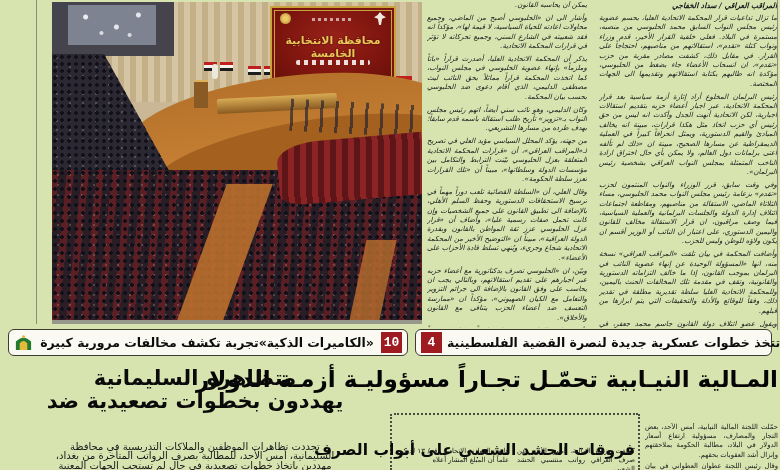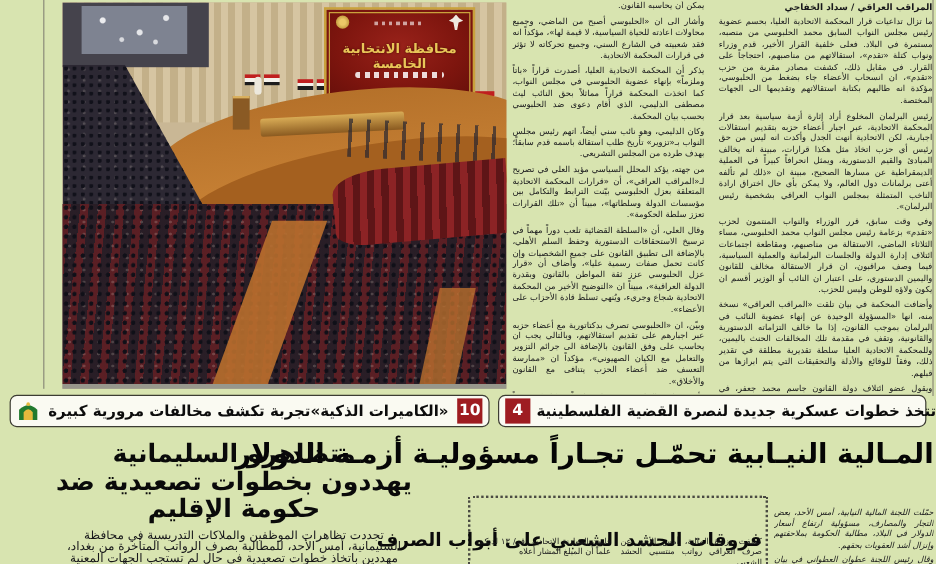--- a/index.html
+++ b/index.html
@@ -58,52 +58,52 @@
       repeating-linear-gradient(96deg,rgba(130,30,32,.55) 0 7px,rgba(40,28,36,.55) 7px 15px);
     background-size:7px 8px,12px 10px,100% 100%;}
   .seats-red{position:absolute;left:226px;top:136px;width:146px;height:62px;transform:rotate(-5deg);
     background:repeating-linear-gradient(94deg,#8c2325 0 6px,#5e1517 6px 12px);border-radius:30% 0 0 18%;}
   .aisle{position:absolute;background:#b96f2e;opacity:.9;}
   .aisle.a1{left:150px;top:182px;width:46px;height:136px;transform:skewX(-20deg);}
   .aisle.a2{left:306px;top:238px;width:30px;height:80px;transform:skewX(-12deg);opacity:.8;}
 
   
   .col{position:absolute;top:1px;height:327px;overflow:hidden;font-size:7px;line-height:9.4px;
-    text-align:justify;color:#17171a;}
+    text-align:justify;color:#17171a;font-style:italic;}
   .col p{margin:0 0 3.5px 0;}
   .col-left{left:427px;width:160px;}
   .col-right{left:599px;width:178px;}
   .byline{font-weight:bold;font-size:7.5px;margin-bottom:2px;}
 
   
   .teaser{position:absolute;top:329px;height:27px;background:#fafaf2;border:1px solid #3c3c33;border-radius:6px;
     display:flex;align-items:center;gap:5px;padding:6px 5px;box-sizing:border-box;}
   .teaser-left{left:8px;width:400px;}
   .teaser-right{left:415px;width:357px;}
   .teaser-text{flex:1;text-align:center;font-weight:bold;font-size:12.5px;white-space:nowrap;color:#0c0c0c;}
   .pagenum{width:21px;height:21px;background:#9e1c21;color:#fff;font-weight:bold;font-size:13px;
-    display:flex;align-items:center;justify-content:center;flex:0 0 auto;}
+    display:flex;align-items:center;justify-content:center;flex:0 0 auto;font-family:Liberation Mono, monospace;}
   .ornament{width:19px;height:19px;flex:0 0 auto;}
 
   
   .dollar-headline{position:absolute;left:392px;top:366px;width:386px;height:40px;text-align:center;
     font-size:23px;font-weight:bold;color:#050505;white-space:nowrap;}
   .dotted-h{position:absolute;left:394px;top:413px;width:244px;border-top:2px dotted #4a4a42;}
   .dotted-v{position:absolute;border-left:2px dotted #4a4a42;}
   .dv1{left:390px;top:414px;height:56px;}
   .dv2{left:638px;top:414px;height:56px;}
   .dollar-subhead{position:absolute;left:397px;top:417px;width:238px;text-align:center;
     font-size:15.5px;font-weight:bold;color:#0a0a0a;white-space:nowrap;margin-top:24px;}
   .mini{position:absolute;top:447px;height:23px;overflow:hidden;font-size:6.8px;line-height:9px;
     text-align:justify;color:#17171a;}
   .mini-right{left:517px;width:118px;}
   .mini-left{left:397px;width:112px;}
   .dollar-intro{position:absolute;left:645px;top:423px;width:133px;height:47px;overflow:hidden;
     font-size:6.8px;line-height:9.2px;text-align:justify;color:#17171a;}
-  .dollar-intro p{margin:0 0 2px 0;font-style:italic;}
+  .dollar-intro p{margin:0 0 2px 0;}
 
   
   .sul-head{position:absolute;left:30px;top:367px;width:330px;text-align:center;font-weight:bold;
     font-size:21px;line-height:23px;color:#0a0a0a;}
   .sul-body{position:absolute;left:48px;top:442px;width:294px;height:28px;overflow:hidden;
     font-size:10px;line-height:9.3px;text-align:center;color:#17171a;}
 </style>
 </head>
 <body>
 
@@ -161,21 +161,21 @@
     <p>رئيس البرلمان المخلوع أراد إثارة أزمة سياسية بعد قرار المحكمة الاتحادية، عبر اجبار أعضاء حزبه بتقديم استقالات اجبارية، لكن الاتحادية أنهت الجدل وأكدت انه ليس من حق رئيس أي حزب اتخاذ مثل هكذا قرارات، مبينة انه يخالف المبادئ والقيم الدستورية، ويمثل انحرافاً كبيراً في العملية الديمقراطية عن مسارها الصحيح، مبينة ان «ذلك لم تألفه أعتى برلمانات دول العالم، ولا يمكن بأي حال اختراق ارادة الناخب المتمثلة بمجلس النواب العراقي بشخصية رئيس البرلمان».</p>
     <p>وفي وقت سابق، قرر الوزراء والنواب المنتمون لحزب «تقدم» بزعامة رئيس مجلس النواب محمد الحلبوسي، مساء الثلاثاء الماضي، الاستقالة من مناصبهم، ومقاطعة اجتماعات ائتلاف إدارة الدولة والجلسات البرلمانية والعملية السياسية، فيما وصف مراقبون، ان قرار الاستقالة مخالف للقانون واليمين الدستوري، على اعتبار ان النائب أو الوزير أقسم ان يكون ولاؤه للوطن وليس للحزب.</p>
     <p>وأضافت المحكمة في بيان تلقت «المراقب العراقي» نسخة منه، انها «المسؤولة الوحيدة عن إنهاء عضوية النائب في البرلمان بموجب القانون، إذا ما خالف التزاماته الدستورية والقانونية، وتقف في مقدمة تلك المخالفات الحنث باليمين، وللمحكمة الاتحادية العليا سلطة تقديرية مطلقة في تقدير ذلك، وفقاً للوقائع والأدلة والتحقيقات التي يتم ابرازها من قبلهم.</p>
     <p>ويقول عضو ائتلاف دولة القانون جاسم محمد جعفر، في تصريح لـ«المراقب العراقي»، أن «قرارات المحكمة الاتحادية أنهت الجدل فيما يتعلق بحكم رئيس الحزب أو الكتلة بوزرائه ونوابه»، مؤكداً انه ليس من حق أي أحد مصادرة آراء الآخرين.</p>
 
   </div>
   <div class="col col-left">
     <p>يمكن أن يحاسبه القانون.</p>
     <p>وأشار الى ان «الحلبوسي أصبح من الماضي، وجميع محاولات اعادته للحياة السياسية، لا قيمة لها»، مؤكداً انه فقد شعبيته في الشارع السني، وجميع تحركاته لا تؤثر في قرارات المحكمة الاتحادية.</p>
     <p>يذكر أن المحكمة الاتحادية العليا، أصدرت قراراً «باتاً وملزماً» بإنهاء عضوية الحلبوسي في مجلس النواب، كما اتخذت المحكمة قراراً مماثلاً بحق النائب ليث مصطفى الدليمي، الذي أقام دعوى ضد الحلبوسي بحسب بيان المحكمة.</p>
-    <p>وكان الدليمي، وهو نائب سني أيضاً، اتهم رئيس مجلس النواب بـ«تزوير» تأريخ طلب استقالة باسمه قدم سابقاً؛ بهدف طرده من المجلس التشريعي.</p>
+    <p>وكان الدليمي، وهو نائب سني أيضاً، اتهم رئيس مجلس النواب بـ«تزوير» تأريخ طلب استقالة باسمه قدم سابقاً؛ بهدف طرده من مسارها التشريعي.</p>
     <p>من جهته، يؤكد المحلل السياسي مؤيد العلي في تصريح لـ«المراقب العراقي»، أن «قرارات المحكمة الاتحادية المتعلقة بعزل الحلبوسي بيّنت الترابط والتكامل بين مؤسسات الدولة وسلطاتها»، مبيناً أن «تلك القرارات تعزز سلطة الحكومة».</p>
     <p>وقال العلي، أن «السلطة القضائية تلعب دوراً مهماً في ترسيخ الاستحقاقات الدستورية وحفظ السلم الأهلي، بالإضافة الى تطبيق القانون على جميع الشخصيات وإن كانت تحمل صفات رسمية عليا»، وأضاف أن «قرار عزل الحلبوسي عزز ثقة المواطن بالقانون وبقدرة الدولة العراقية»، مبيناً ان «التوضيح الأخير من المحكمة الاتحادية شجاع وجريء، ويُنهي تسلط قادة الأحزاب على الأعضاء».</p>
     <p>وبيّن، ان «الحلبوسي تصرف بدكتاتورية مع أعضاء حزبه عبر اجبارهم على تقديم استقالاتهم، وبالتالي يجب ان يحاسب على وفق القانون بالإضافة الى جرائم التزوير والتعامل مع الكيان الصهيوني»، مؤكداً ان «ممارسة التعسف ضد أعضاء الحزب يتنافى مع القانون والأخلاق».</p>
     <p>وأوضح، ان «الحلبوسي ضغط سياسياً بشكل كبير جداً بعد قرار المحكمة الاتحادية، خاصة مع قرب الانتخابات المحلية»، مشيراً الى ان «الكتل السياسية السنية لا تريد الحلبوسي وهي أول المرحبين بقرار عزله، لأنه احتكر القرار السياسي السني واختزل كل الاستحقاقات لحزب «تقدم».</p>
 
   </div>
 
   <div class="teaser teaser-right" dir="ltr">
     <div class="pagenum">4</div>
     <div class="teaser-text" dir="rtl">اليمن تتخذ خطوات عسكرية جديدة لنصرة القضية الفلسطينية</div>
@@ -199,17 +199,16 @@
   <div class="dollar-intro">
     <p>حمّلت اللجنة المالية النيابية، أمس الأحد، بعض التجار والمصارف، مسؤولية ارتفاع أسعار الدولار في البلاد، مطالبة الحكومة بملاحقتهم وإنزال أشد العقوبات بحقهم.</p>
     <p>وقال رئيس اللجنة عطوان العطواني في بيان تلقته «المراقب العراقي»، إنه «على الرغم من حرص الحكومة الشديد على توفير كامل التسهيلات المالية والدعم اللامحدود للتجار كافة، إلا أن البعض منهم والمضاربين لا يزالون يعتاشون على</p>
   </div>
   <div class="mini mini-right">كشفت وزارة المالية، أمس الأحد، عن صرف العراقي رواتب منتسبي الحشد الشعبي</div>
   <div class="mini mini-left">قانون الموازنة الاتحادية رقم/ ١٣ لديكم، علماً أن المبلغ المشار أعلاه</div>
 
   <div class="sul-head">
     <div>متظاهرو السليمانية</div>
     <div>يهددون بخطوات تصعيدية ضد</div>
-    <div>حكومة الإقليم</div>
   </div>
   <div class="sul-body">تجددت تظاهرات الموظفين والملاكات التدريسية في محافظة السليمانية، أمس الأحد، للمطالبة بصرف الرواتب المتأخرة من بغداد، مهددين باتخاذ خطوات تصعيدية في حال لم تستجب الجهات المعنية</div>
 
 </div>
 
 </body></html>

